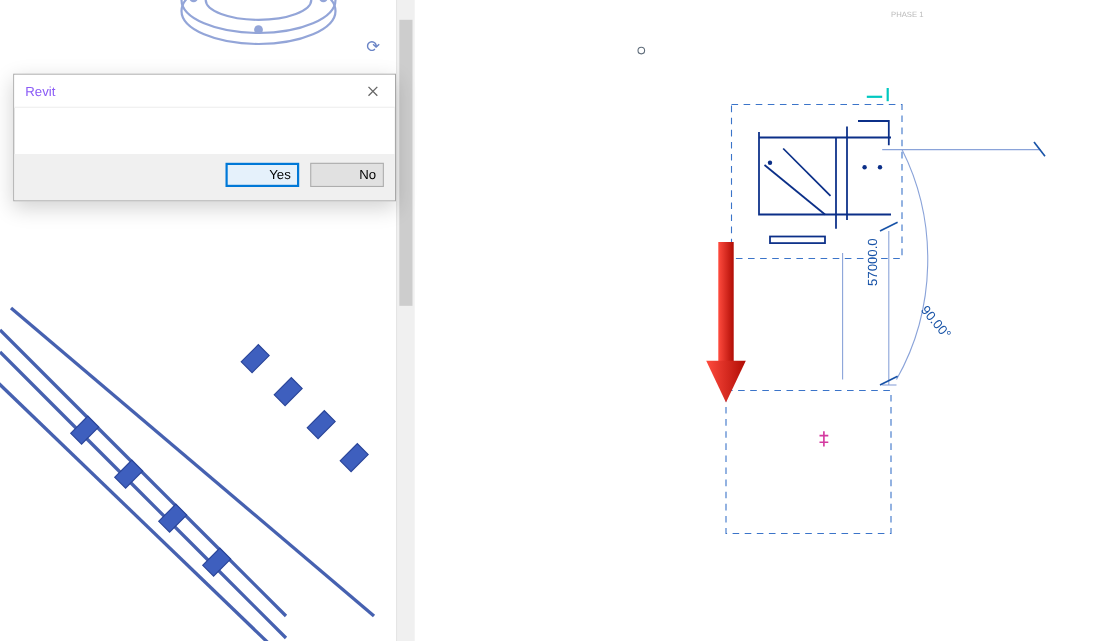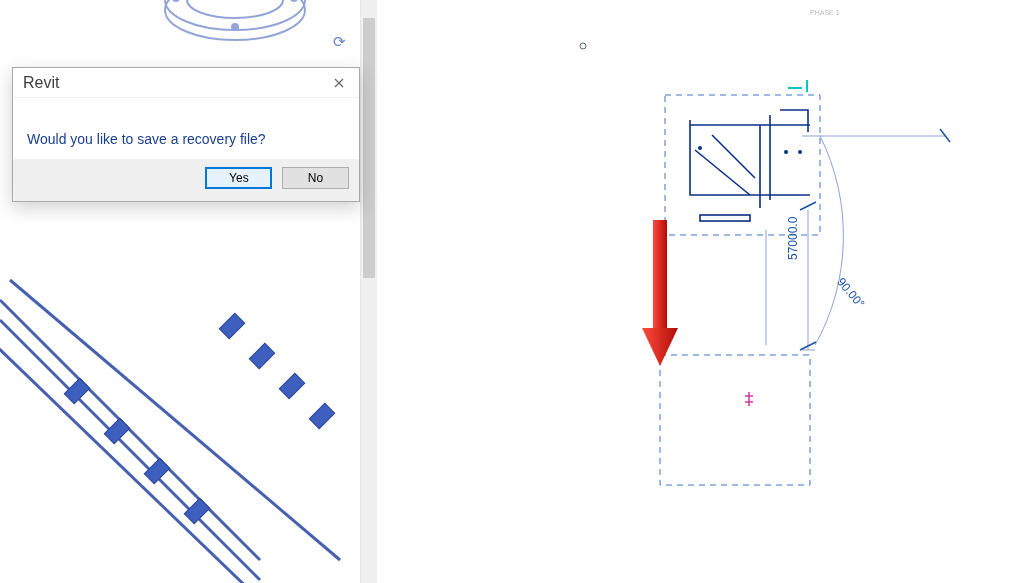--- a/index.html
+++ b/index.html
@@ -41,21 +41,21 @@
     box-shadow: 0 6px 18px rgba(0,0,0,.18);
   }
   .dlg-titlebar {
     height: 30px;
     display: flex; align-items: center;
     padding: 0 6px 0 10px;
     background: #fff;
     border-bottom: 1px solid #eee;
     user-select: none;
   }
-  .dlg-title { flex: 1; font-size: 16px; color: #404040; }
+  .dlg-title { flex: 1; font-size: 12px; color: #8b5cf6; }
   .dlg-close {
     width: 28px; height: 22px;
     display: flex; align-items: center; justify-content: center;
     color: #666; font-size: 14px;
   }
   .dlg-body {
     padding: 14px 14px 10px 14px;
     color: #1a3f8f;
     font-size: 14px;
     line-height: 1.35;
@@ -68,20 +68,21 @@
     background: #f0f0f0;
   }
   .dlg-buttons button {
     width: 67px; height: 22px;
     margin-left: 6px;
     font: inherit;
     font-size: 12px;
     border: 1px solid #adadad;
     background: #e1e1e1;
     cursor: pointer;
+    text-align: right;
   }
   .dlg-buttons button.default {
     border: 2px solid #0078d7;
     background: #e5f1fb;
   }
 
   .arrow {
     position: absolute;
     left: 640px; top: 220px;
     width: 40px; height: 150px;
@@ -210,19 +211,18 @@
   <div class="dlg-titlebar">
     <span class="dlg-title">Revit</span>
     <span class="dlg-close">
       <svg width="10" height="10" viewBox="0 0 10 10">
           <path d="M1 1 L9 9 M9 1 L1 9" stroke="currentColor" stroke-width="1.2"></path>
         </svg>
     </span>
   </div>
   <div class="dlg-body">
     <div class="gap"></div>
-    <p>Would you like to save a recovery file?</p>
   </div>
   <div class="dlg-buttons">
     <button class="default">Yes</button>
     <button>No</button>
   </div>
 </div>
 
 </body></html>

